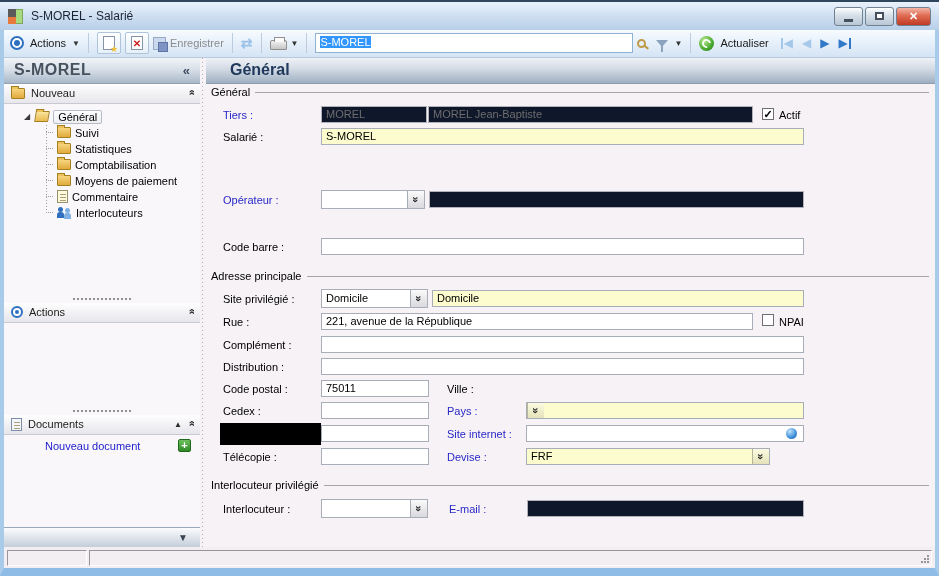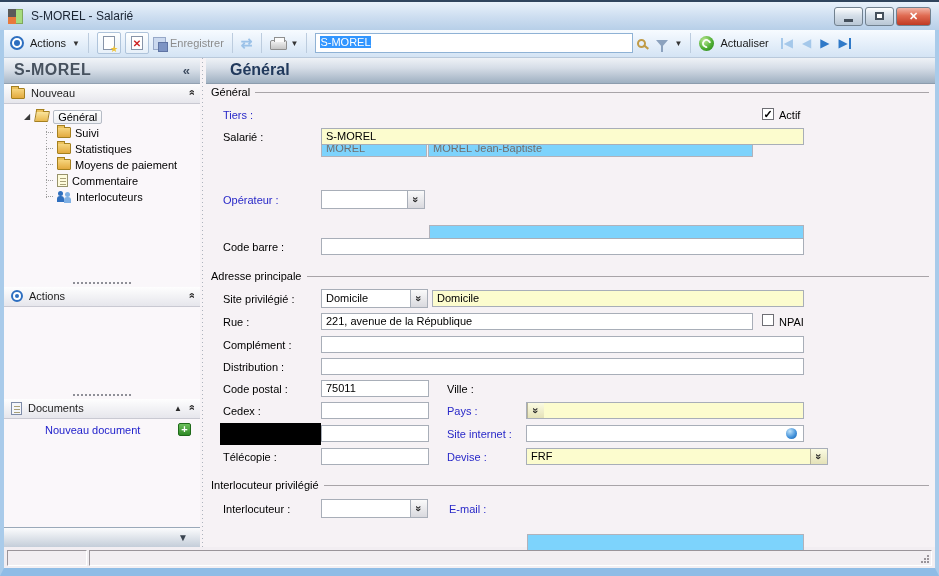--- a/index.html
+++ b/index.html
@@ -115,21 +115,21 @@
 
   .section { position:absolute; left:5px; width:718px; display:flex; align-items:center; color:#000; }
   .section .line { flex:1; height:1px; background:#A8A4A8; margin-left:5px; margin-top:2px; }
 
   .lbl { position:absolute; color:#000; }
   .lbl.blue { color:#2828C8; }
 
   .box { position:absolute; height:17px; background:#fff; border:1px solid #A8AEB8; padding:1px 4px; line-height:13px;
     overflow:hidden; white-space:nowrap; }
   .box.yellow { background:#FCFCCE; }
-  .box.dis { background:#7dd3fc; color:#6E6E6E; border-color:#B2B2BA;margin-top:34px; }
+  .box.dis { background:#0f172a; color:#6E6E6E; border-color:#B2B2BA; }
 
   .combo { position:absolute; height:19px; border:1px solid #A8AEB8; background:#fff; display:flex; }
   .combo .val { flex:1; padding:2px 4px; line-height:13px; overflow:hidden; }
   .combo .dd { width:17px; border-left:1px solid #A8AEB8; background:linear-gradient(#FAFAFA, #D9D9DE); display:flex; align-items:center; justify-content:center; }
   .chev-dn { display:inline-block; transform:rotate(90deg); font-weight:bold; font-size:11px; color:#2A2A2A; letter-spacing:-1px; }
   .ydd { position:absolute; height:17px; background:#FCFCCE; border:1px solid #A8AEB8; display:flex; }
   .ydd .val { flex:1; padding:1px 4px; line-height:13px; }
   .ydd .dd { width:17px; border-left:1px solid #B8B49A; background:linear-gradient(#FBFBE2, #E4E2B8); display:flex; align-items:center; justify-content:center; }
 
   .checkbox { position:absolute; width:12px; height:12px; background:#fff; border:1px solid #6E6E74; font-size:11px; line-height:10px; text-align:center; font-weight:bold; }
@@ -231,20 +231,25 @@
             <span>Suivi</span>
           </div>
           <div class="titem child">
             <span class="stub"></span>
               <span class="icon-folder"></span>
             <span>Statistiques</span>
           </div>
           <div class="titem child">
             <span class="stub"></span>
               <span class="icon-folder"></span>
+            <span>Comptabilisation</span>
+          </div>
+          <div class="titem child">
+            <span class="stub"></span>
+              <span class="icon-folder"></span>
             <span>Moyens de paiement</span>
           </div>
           <div class="titem child">
             <span class="stub"></span>
               <span class="icon-note"></span>
             <span>Commentaire</span>
           </div>
           <div class="titem child">
             <span class="stub"></span>
               <span class="icon-people"></span>
@@ -363,21 +368,21 @@
         <div class="box" style="left:115px;top:341px;width:108px"></div>
         <span class="lbl blue" style="left:241px;top:344px">Site internet :</span>
         <div class="box" style="left:320px;top:341px;width:278px;display:flex">
           <span style="flex:1"></span>
             <span class="globe"></span>
         </div>
 
         <span class="lbl" style="left:17px;top:367px">Télécopie  :</span>
         <div class="box" style="left:115px;top:364px;width:108px"></div>
         <span class="lbl blue" style="left:241px;top:367px">Devise :</span>
-        <div class="ydd" style="left:320px;top:364px;width:302px">
+        <div class="ydd" style="left:320px;top:364px;width:244px">
           <span class="val">FRF</span>
             <span class="dd">
               <span class="chev-dn">»</span>
             </span>
         </div>
 
         <div class="section" style="top:395px">
           <span>Interlocuteur privilégié</span>
             <span class="line"></span>
         </div>

